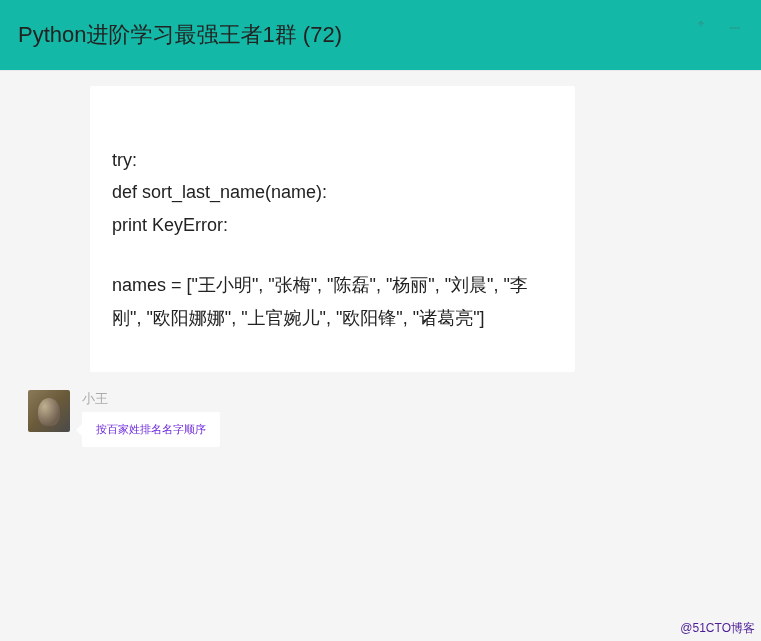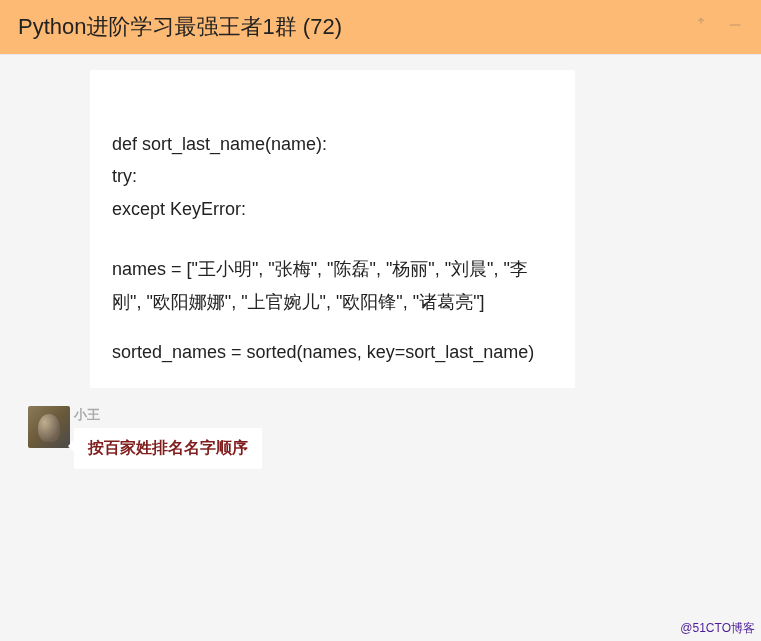--- a/index.html
+++ b/index.html
@@ -9,25 +9,24 @@
     }
     body {
       font-family: "Microsoft YaHei", "PingFang SC", sans-serif;
       background: #f5f5f5;
       width: 761px;
       height: 641px;
       overflow: hidden;
       position: relative;
     }
     .header {
-      background: #fdba74;
-      padding: 12px 18px;
+      background: #14b8a6;
+      padding: 20px 18px;
       border-bottom: 1px solid #e8e8e8;
       display: flex;
-      align-items: center;
       justify-content: space-between;
     }
     .header-title {
       font-size: 22px;
       color: #222;
       font-weight: 400;
     }
     .header-icons {
       display: flex;
       gap: 18px;
@@ -69,22 +68,21 @@
     .spacer {
       height: 28px;
     }
     .spacer-sm {
       height: 18px;
     }
     .msg-row {
       display: flex;
       margin-top: 18px;
       margin-left: 10px;
-      gap: 4px;
-      font-weight: bold;
+      gap: 12px;
     }
     .avatar {
       width: 42px;
       height: 42px;
       background: linear-gradient(135deg, #8a7a5a 0%, #6a5a3a 50%, #4a4a4a 100%);
       border-radius: 2px;
       flex-shrink: 0;
       position: relative;
       overflow: hidden;
     }
@@ -102,22 +100,22 @@
       gap: 4px;
     }
     .sender-name {
       font-size: 13px;
       color: #aaa;
     }
     .text-bubble {
       background: #fff;
       border-radius: 2px;
       padding: 10px 14px;
-      font-size: 16px;
-      color: #7f1d1d;
+      font-size: 11px;
+      color: #6d28d9;
       display: inline-block;
       align-self: flex-start;
       position: relative;
     }
     .text-bubble::before {
       content: "";
       position: absolute;
       left: -6px;
       top: 12px;
       border-top: 6px solid transparent;
@@ -149,27 +147,26 @@
         </svg>
     </span>
   </div>
 </div>
 
 <div class="chat-area">
 
   <div class="code-bubble">
     <div class="cutoff">— — · · — ·</div>
     <div class="spacer"></div>
+    <div class="code-line">try:</div>
     <div class="code-line">def sort_last_name(name):</div>
-    <div class="code-line">try:</div>
-    <div class="code-line">except KeyError:</div>
+    <div class="code-line">print KeyError:</div>
     <div class="spacer"></div>
     <div class="code-line">names = ["王小明", "张梅", "陈磊", "杨丽", "刘晨", "李刚", "欧阳娜娜", "上官婉儿", "欧阳锋", "诸葛亮"]</div>
     <div class="spacer-sm"></div>
-    <div class="code-line">sorted_names = sorted(names, key=sort_last_name)</div>
   </div>
 
   <div class="msg-row">
     <div class="avatar"></div>
     <div class="msg-content">
       <div class="sender-name">小王</div>
       <div class="text-bubble">按百家姓排名名字顺序</div>
     </div>
   </div>
 

